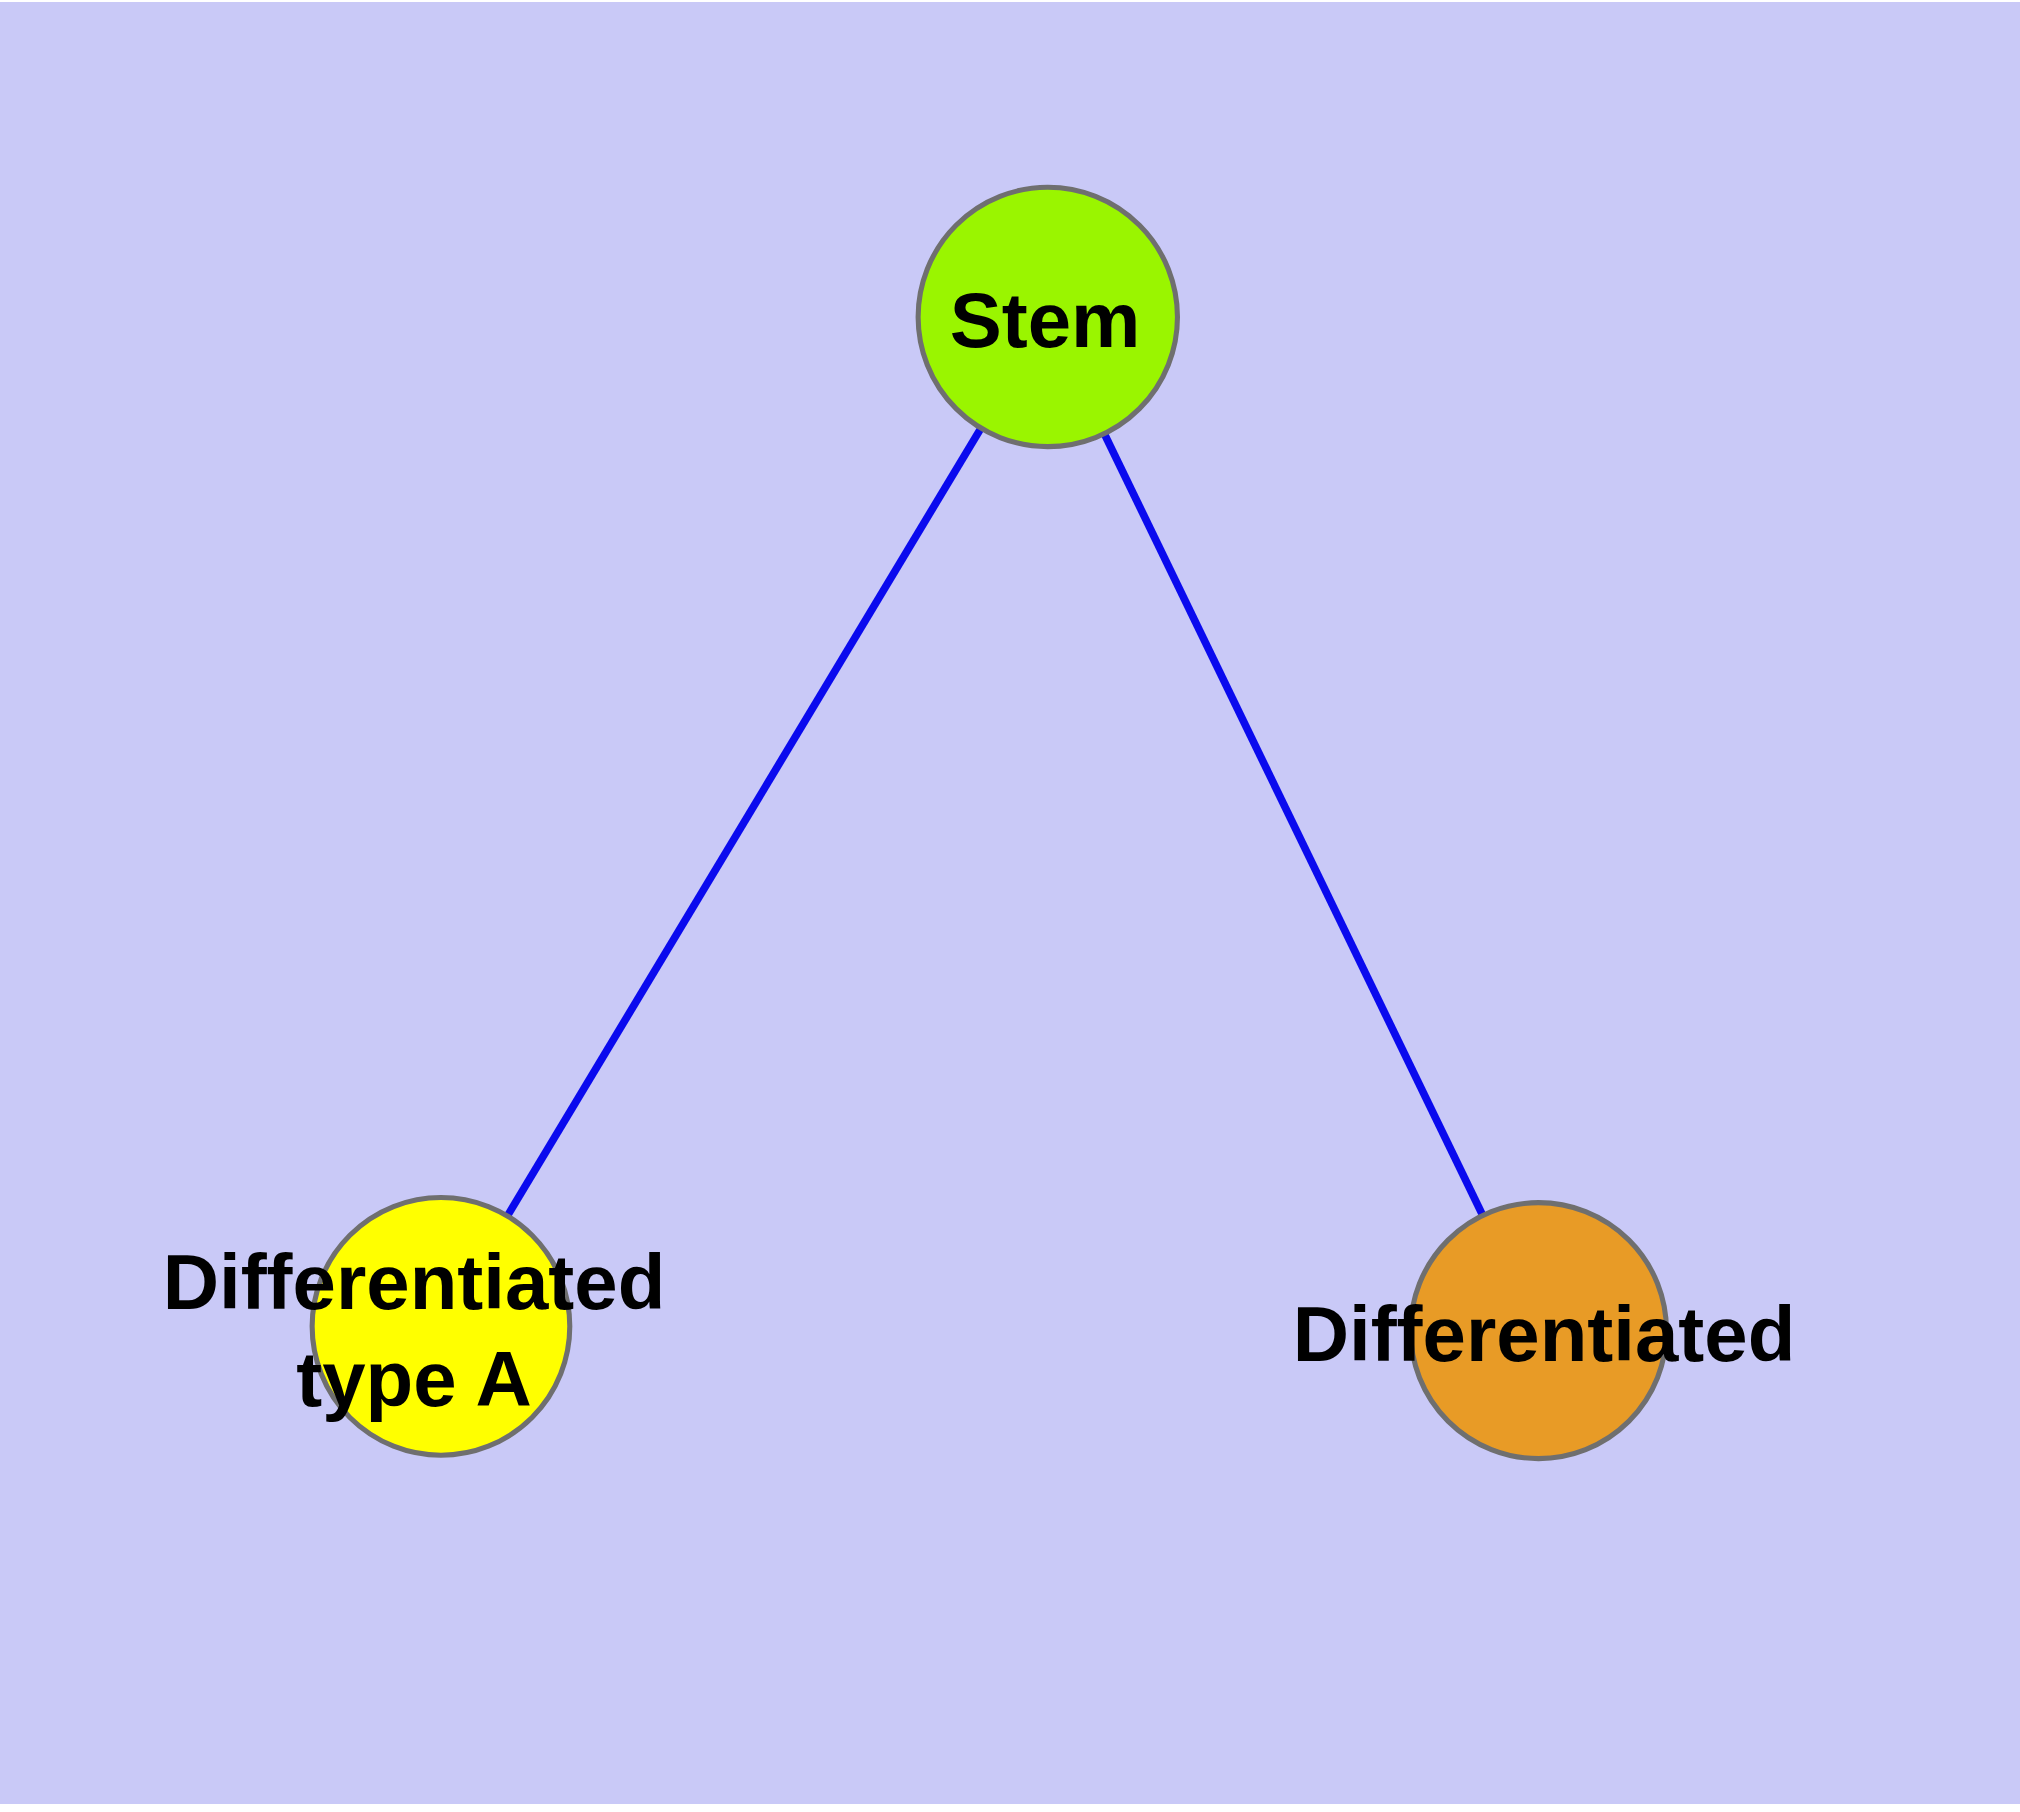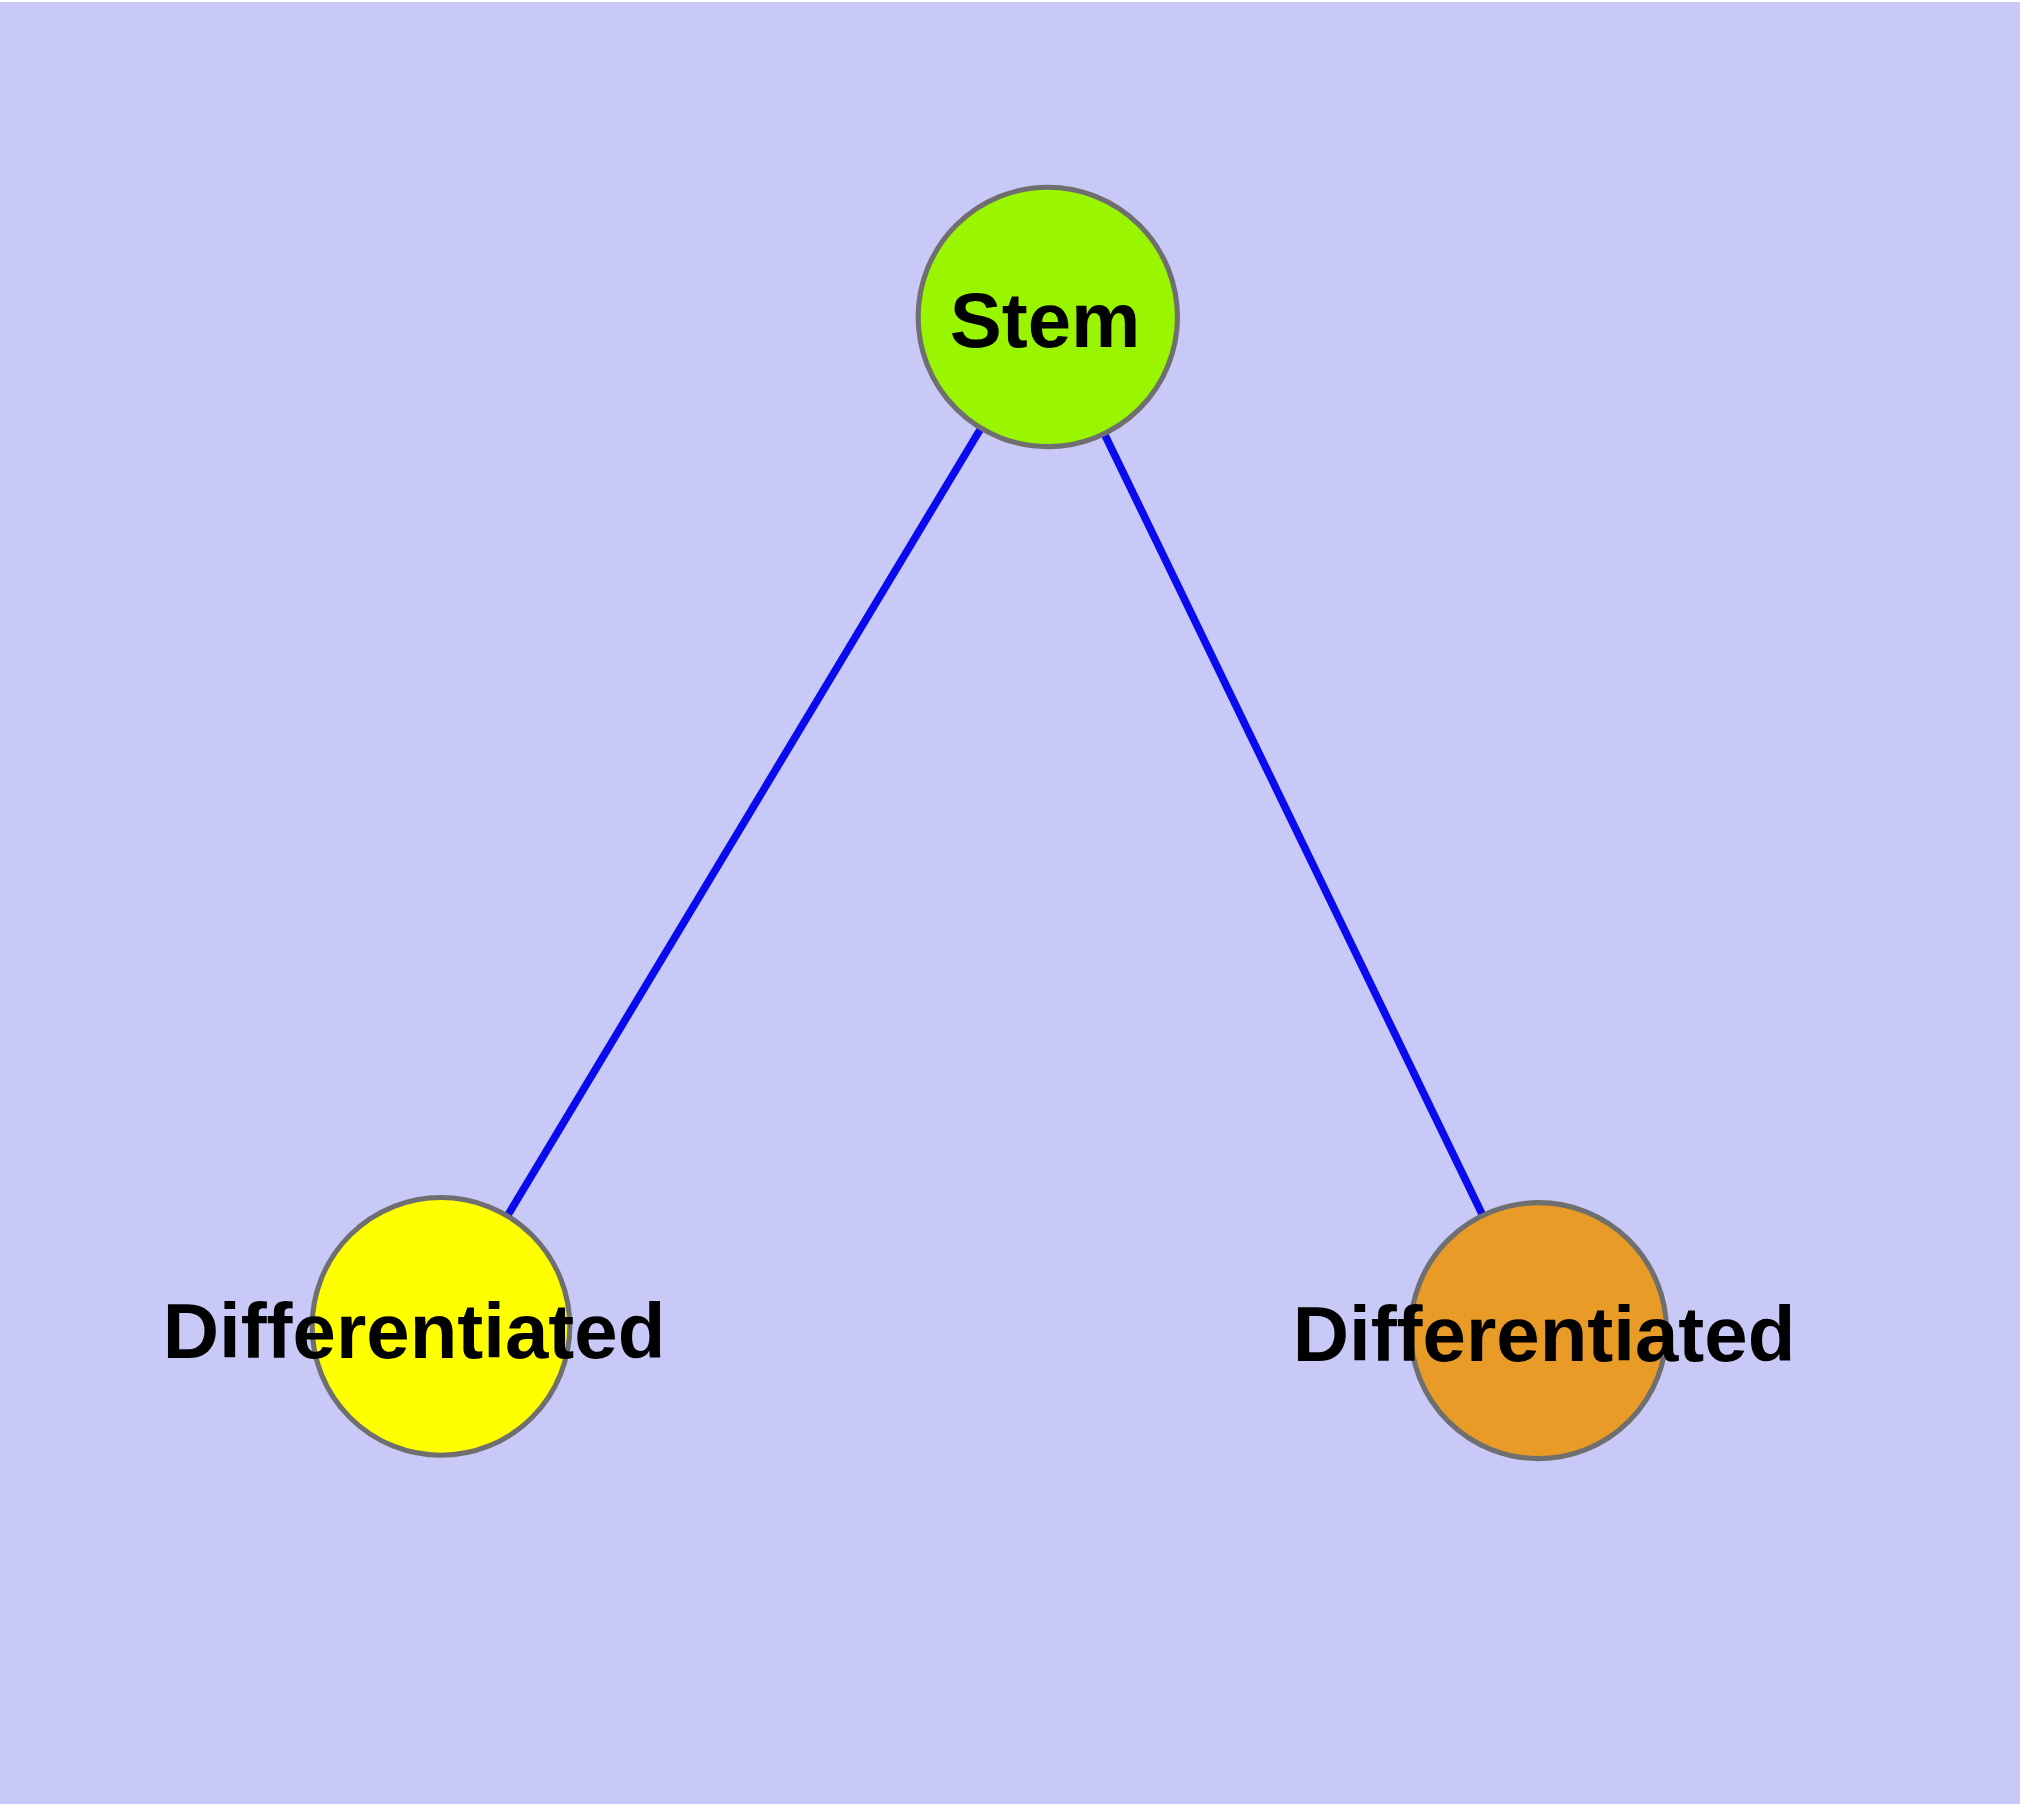--- a/index.html
+++ b/index.html
@@ -66,19 +66,20 @@
         <circle cx="520" cy="1565" r="152" fill="#ffff00" stroke="#6f6f6f" stroke-width="6"></circle>
         <circle cx="1815" cy="1570" r="151" fill="#e89b26" stroke="#6f6f6f" stroke-width="6"></circle>
       </g>
   </svg>
   <div id="labels-layer">
       <div class="node-label" style="left: 1045px; top: 320px; color: rgb(0, 0, 0); font-size: 78px;">
         <span class="label-line">Stem</span>
       </div>
       <div class="node-label" style="left: 414px; top: 1331px; color: rgb(0, 0, 0); font-size: 78px;">
         <span class="label-line">Differentiated</span>
+        <span class="label-line">type A</span>
       </div>
       <div class="node-label" style="left: 1544px; top: 1334px; color: rgb(0, 0, 0); font-size: 78px;">
         <span class="label-line">Differentiated</span>
       </div>
     </div>
 </div>
 
 
 </body></html>

